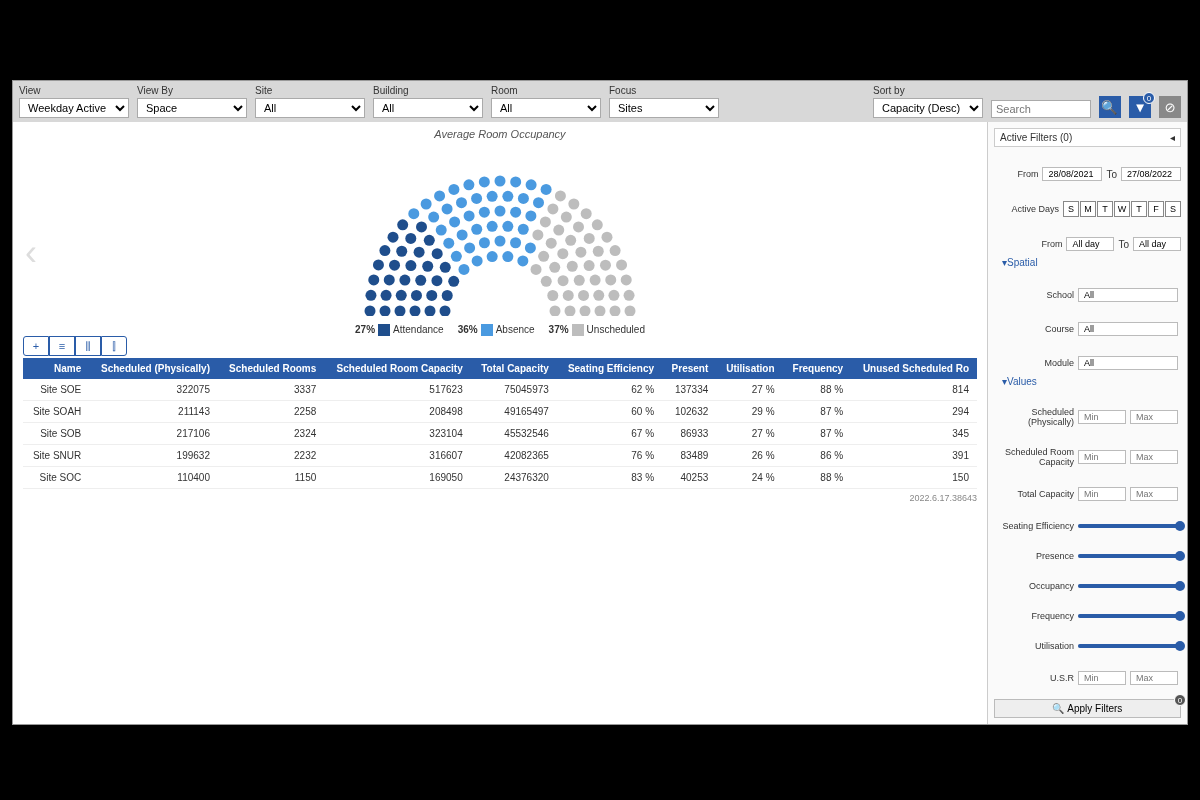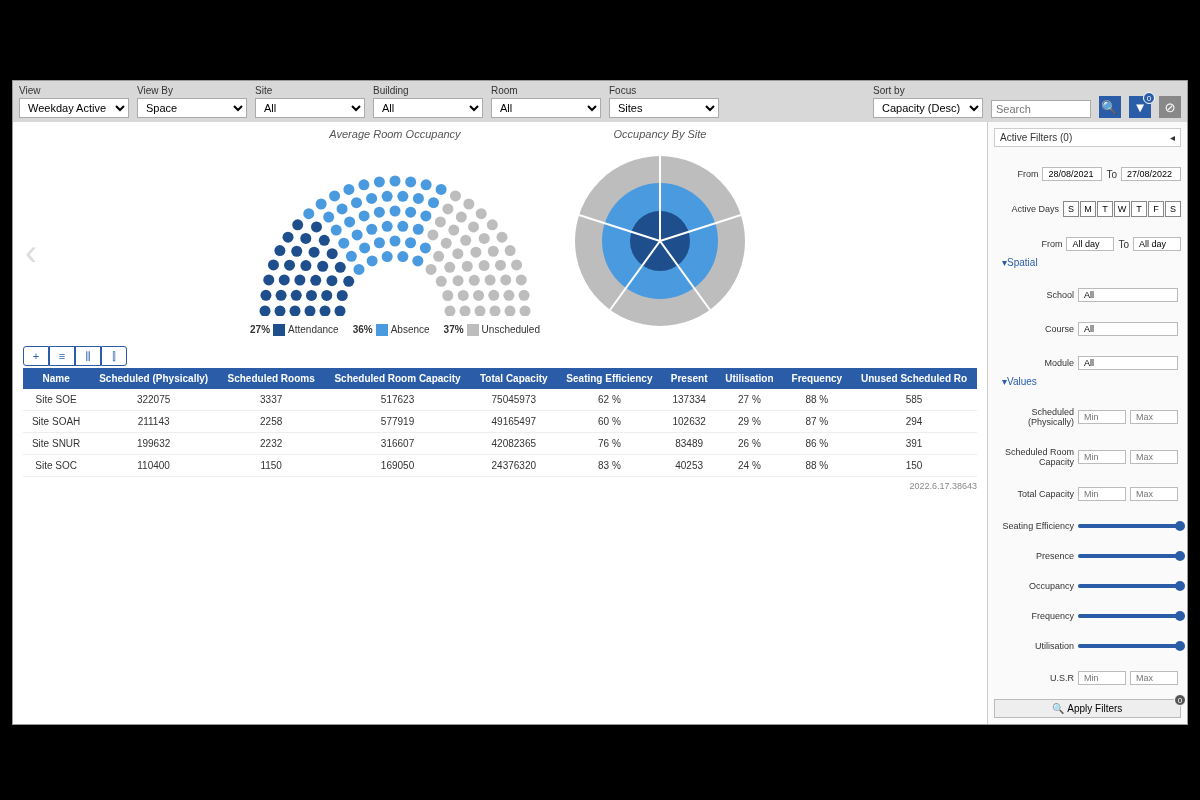--- a/index.html
+++ b/index.html
@@ -9,33 +9,33 @@
 .topbar .grp { display: flex; flex-direction: column; gap: 2px; }
 .topbar label { font-size: 10px; color: #333; }
 .topbar select, .topbar input[type=text] { font-size: 11px; padding: 2px 4px; border: 1px solid #aaa; background: #fff; }
 .topbar .spacer { flex: 1; }
 .topbar .iconbtn { width: 22px; height: 22px; background: #2a5ca8; color: #fff; display: flex; align-items: center; justify-content: center; border: none; cursor: pointer; position: relative; }
 .topbar .iconbtn.gray { background: #888; }
 .badge { position: absolute; top: -4px; right: -4px; background: #2a5ca8; color: #fff; border-radius: 50%; width: 12px; height: 12px; font-size: 8px; display: flex; align-items: center; justify-content: center; border: 1px solid #fff; }
 .main { display: flex; }
 .content { flex: 1; padding: 6px 10px; position: relative; }
 .sidebar { width: 200px; border-left: 1px solid #ccc; padding: 6px; background: #fafafa; font-size: 10px; }
-.charts { display: flex; gap: 20px; justify-content: center; margin-bottom: 8px; }
+.charts { display: flex; gap: 20px; justify-content: center; }
 .chart-box { text-align: center; }
 .chart-title { font-style: italic; font-size: 11px; color: #555; margin-bottom: 6px; }
 .legend { display: flex; gap: 14px; justify-content: center; font-size: 10px; margin-top: 6px; align-items: center; }
 .legend .sw { width: 12px; height: 12px; display: inline-block; vertical-align: middle; margin: 0 3px; }
 .toolbar2 { display: flex; gap: 0; margin-bottom: 2px; }
 .toolbar2 button { width: 26px; height: 20px; border: 1px solid #2a5ca8; background: #fff; color: #2a5ca8; font-size: 11px; cursor: pointer; }
 .toolbar2 button:first-child { border-radius: 3px 0 0 3px; }
 .toolbar2 button:last-child { border-radius: 0 3px 3px 0; }
 .selinfo { font-size: 10px; margin-bottom: 4px; }
 table { width: 100%; border-collapse: collapse; font-size: 10px; }
 thead { background: #2a5ca8; color: #fff; }
-th, td { text-align: center; padding: 5px 8px; }
+th, td { text-align: right; padding: 5px 8px; }
 tbody tr { border-bottom: 1px solid #eee; }
 .version { text-align: right; font-size: 9px; color: #888; margin-top: 4px; }
 .sidebar .row { display: flex; align-items: center; gap: 4px; margin-bottom: 4px; margin-top: 20px; }
 .sidebar .row .lbl { width: 80px; text-align: right; font-size: 9px; }
 .sidebar input[type=text] { width: 48px; font-size: 9px; padding: 1px 5px; border: 1px solid #bbb; }
 .sidebar .daybtns { display: flex; gap: 1px; }
 .sidebar .daybtns button { width: 16px; height: 16px; font-size: 9px; border: 1px solid #888; background: #fff; cursor: pointer; }
 .sidebar .section-h { color: #2a5ca8; font-size: 10px; margin: 6px 8px 4px; cursor: pointer; }
 .sidebar .slider { flex: 1; height: 4px; background: #ccc; position: relative; border-radius: 2px; }
 .sidebar .slider .fill { position: absolute; left: 0; right: 0; height: 100%; background: #2a5ca8; border-radius: 2px; }
@@ -218,35 +218,20 @@
               <circle cx="250" cy="165" r="5.5" fill="#bdbdbd"></circle>
               <circle cx="265" cy="165" r="5.5" fill="#bdbdbd"></circle>
               <circle cx="280" cy="165.00000000000006" r="5.5" fill="#bdbdbd"></circle>
             </svg>
           <div class="legend" id="legend1">
               <span><b>27%</b><span class="sw" style="background:#1f4e8c"></span>Attendance</span>
               <span><b>36%</b><span class="sw" style="background:#4a9ae0"></span>Absence</span>
               <span><b>37%</b><span class="sw" style="background:#bdbdbd"></span>Unscheduled</span>
             </div>
         </div>
-        <div class="chart-box">
-          <div class="chart-title">Occupancy By Site</div>
-          <svg width="190" height="190">
-            <g transform="translate(95,95)">
-              <circle r="85" fill="#bdbdbd"></circle>
-              <circle r="58" fill="#4a9ae0"></circle>
-              <circle r="30" fill="#1f4e8c"></circle>
-              <line x1="0" y1="0" x2="0" y2="-85" stroke="#fff" stroke-width="2"></line>
-              <line x1="0" y1="0" x2="81" y2="-26" stroke="#fff" stroke-width="2"></line>
-              <line x1="0" y1="0" x2="50" y2="69" stroke="#fff" stroke-width="2"></line>
-              <line x1="0" y1="0" x2="-50" y2="69" stroke="#fff" stroke-width="2"></line>
-              <line x1="0" y1="0" x2="-81" y2="-26" stroke="#fff" stroke-width="2"></line>
-            </g>
-          </svg>
-        </div>
       </div>
 
       <div class="toolbar2">
         <button>+</button>
         <button>≡</button>
         <button>⫼</button>
         <button>⫿</button>
       </div>
 
       <table>
@@ -268,33 +253,45 @@
             <tr>
               <td>Site SOE</td>
               <td>322075</td>
               <td>3337</td>
               <td>517623</td>
               <td>75045973</td>
               <td>62 %</td>
               <td>137334</td>
               <td>27 %</td>
               <td>88 %</td>
-              <td>585</td>
+              <td>814</td>
             </tr>
             <tr>
               <td>Site SOAH</td>
               <td>211143</td>
               <td>2258</td>
-              <td>577919</td>
+              <td>208498</td>
               <td>49165497</td>
               <td>60 %</td>
               <td>102632</td>
               <td>29 %</td>
               <td>87 %</td>
               <td>294</td>
+            </tr>
+            <tr>
+              <td>Site SOB</td>
+              <td>217106</td>
+              <td>2324</td>
+              <td>323104</td>
+              <td>45532546</td>
+              <td>67 %</td>
+              <td>86933</td>
+              <td>27 %</td>
+              <td>87 %</td>
+              <td>345</td>
             </tr>
             <tr>
               <td>Site SNUR</td>
               <td>199632</td>
               <td>2232</td>
               <td>316607</td>
               <td>42082365</td>
               <td>76 %</td>
               <td>83489</td>
               <td>26 %</td>

